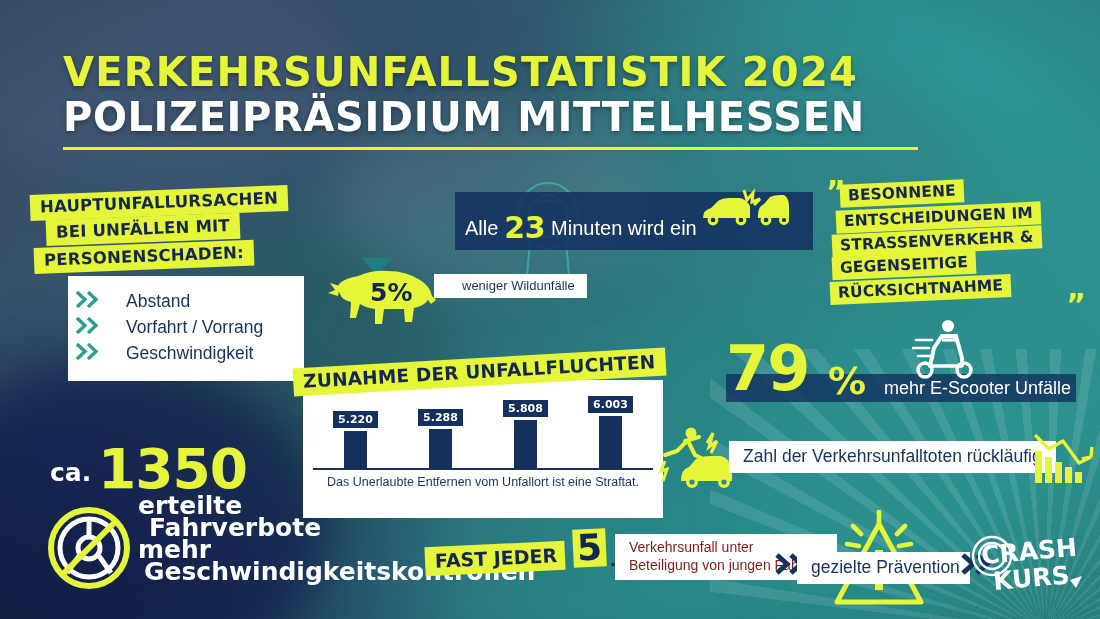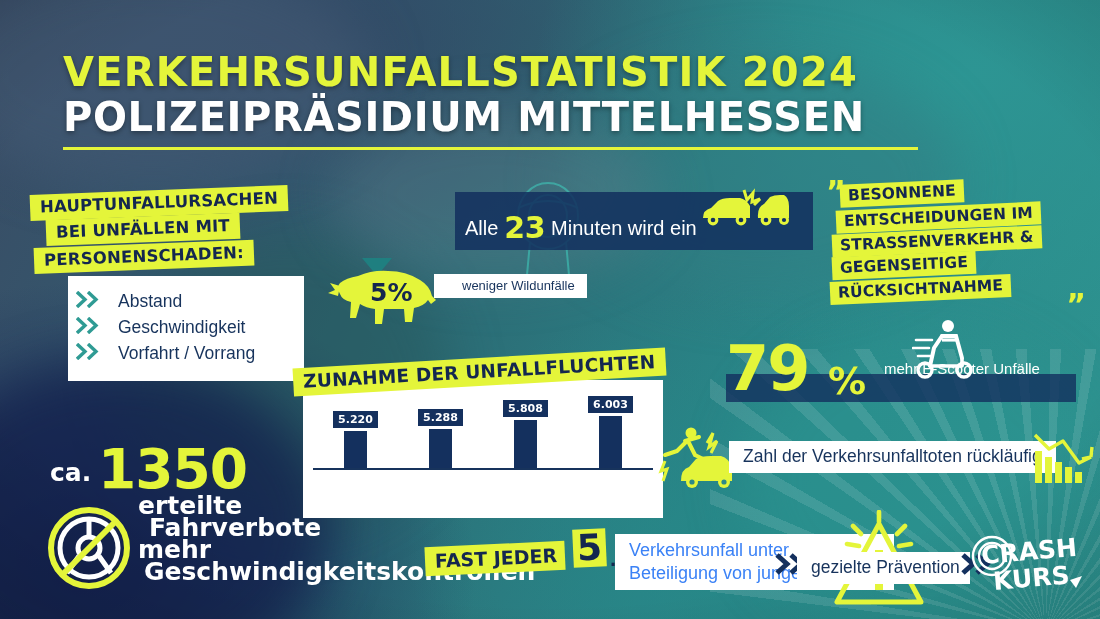--- a/index.html
+++ b/index.html
@@ -33,21 +33,21 @@
   .hdr .rule{margin-top:9px;height:3px;width:855px;background:#e4f53a;}
 
   
   #causes{position:absolute;left:30px;top:190px;width:268px;}
   #causes .band{display:block;background:#e4f53a;color:#14274f;font-family:"DejaVu Sans",sans-serif;
     font-weight:bold;font-size:16.5px;letter-spacing:.2px;padding:3px 10px 4px 10px;white-space:nowrap;width:max-content;}
   #causes .b1{transform:rotate(-2.2deg);}
   #causes .b2{transform:rotate(-2.2deg) translateX(16px);margin-top:1px;}
   #causes .b3{transform:rotate(-2.2deg) translateX(4px);margin-top:1px;}
   #causes .list{margin-top:6px;margin-left:38px;background:#fff;padding:10px 16px 12px 8px;width:212px;}
-  #causes .row{display:flex;align-items:flex-end;gap:16px;margin:5px 0;}
+  #causes .row{display:flex;align-items:flex-end;gap:24px;margin:5px 0;}
   #causes .row span.lbl{color:#17335c;font-size:17.5px;}
   .chev2{flex:0 0 auto;display:inline-block;}
 
   
   #minutes{position:absolute;left:455px;top:192px;width:338px;background:rgba(19,48,94,.86);
     padding:21px 10px 7px 10px;}
   #minutes .l1{display:flex;align-items:center;gap:6px;color:#fff;font-size:20px;line-height:1;}
   #minutes .big{color:#e4f53a;font-weight:bold;font-size:30px;font-family:"DejaVu Sans",sans-serif;
     letter-spacing:-.5px;}
   #minutes .l2{color:#fff;font-size:20px;margin-top:5px;line-height:1;}
@@ -92,21 +92,21 @@
   .axis div{width:56px;text-align:center;color:#17335c;font-size:11px;}
   .foot{margin-top:5px;text-align:center;color:#17335c;font-size:12.5px;}
 
   
   #scooter{position:absolute;left:716px;top:340px;width:372px;height:72px;}
   #scooter .bg{position:absolute;left:10px;top:34px;width:350px;height:28px;background:rgba(19,48,94,.80);}
   #scooter .num{position:absolute;left:10px;top:-2px;color:#e4f53a;font-family:"DejaVu Sans",sans-serif;
     font-weight:bold;font-size:62px;letter-spacing:-2px;line-height:1;}
   #scooter .pc{position:absolute;left:112px;top:22px;color:#e4f53a;font-family:"DejaVu Sans",sans-serif;
     font-weight:bold;font-size:38px;line-height:1;}
-  #scooter .cap{position:absolute;left:168px;top:20px;color:#fff;font-size:15px;white-space:nowrap;}
+  #scooter .cap{position:absolute;left:168px;top:38px;color:#fff;font-size:18px;white-space:nowrap;}
   #scootericon{position:absolute;left:196px;top:-22px;width:66px;height:62px;}
 
   
   #deaths{position:absolute;left:655px;top:425px;width:440px;height:68px;}
   #deaths .cap{position:absolute;left:74px;top:16px;background:#fff;color:#17335c;font-size:17.5px;
     padding:5px 14px 6px 14px;white-space:nowrap;}
   #deathicon{position:absolute;left:0px;top:0px;width:96px;height:64px;}
   #downchart{position:absolute;right:0px;top:4px;width:62px;height:56px;}
 
   
@@ -124,21 +124,21 @@
 
   
   #young{position:absolute;left:425px;top:534px;width:375px;height:60px;}
   #young .tag{position:absolute;left:0px;top:10px;background:#e4f53a;color:#14274f;
     font-family:"DejaVu Sans",sans-serif;font-weight:bold;font-size:19px;padding:3px 8px 4px 10px;
     transform:rotate(-2.6deg);white-space:nowrap;z-index:3;}
   #young .five{position:absolute;left:148px;top:-5px;background:#e4f53a;color:#14274f;
     font-family:"DejaVu Sans",sans-serif;font-weight:bold;font-size:36px;padding:0 4px;
     transform:rotate(-2.6deg);z-index:4;line-height:1.05;}
   #young .dot{position:absolute;left:185px;top:18px;color:#14274f;font-weight:bold;font-size:22px;z-index:5;}
-  #young .box{position:absolute;left:190px;top:0px;background:#fff;color:#3b82f6;font-size:18px;
+  #young .box{position:absolute;left:190px;top:0px;background:#fff;color:#7f1d1d;font-size:14px;
     padding:5px 10px 6px 14px;line-height:1.25;text-align:left;white-space:nowrap;}
 
   
   #prev{position:absolute;left:775px;top:512px;width:320px;height:100px;}
   #prevtri{position:absolute;left:42px;top:-2px;width:150px;height:100px;}
   #prev .box{position:absolute;left:22px;top:40px;background:#fff;color:#17335c;font-size:17.5px;
     padding:5px 10px 6px 14px;white-space:nowrap;}
   #prev .cl{position:absolute;left:0px;top:41px;}
   #prev .cr{position:absolute;left:186px;top:41px;}
   #logo{position:absolute;left:195px;top:14px;width:118px;height:74px;}
@@ -177,30 +177,30 @@
         </span>
         <span class="lbl">Abstand</span>
       </div>
       <div class="row">
         <span class="chev2">
           <svg width="26" height="17" viewBox="0 0 26 17">
               <path d="M1 1 L9 8.5 L1 16" fill="none" stroke="#2f9b94" stroke-width="3.4"></path>
               <path d="M12 1 L20 8.5 L12 16" fill="none" stroke="#2f9b94" stroke-width="3.4"></path>
             </svg>
         </span>
-        <span class="lbl">Geschwindigkeit</span>
+        <span class="lbl">Vorfahrt / Vorrang</span>
       </div>
       <div class="row">
         <span class="chev2">
           <svg width="26" height="17" viewBox="0 0 26 17">
               <path d="M1 1 L9 8.5 L1 16" fill="none" stroke="#2f9b94" stroke-width="3.4"></path>
               <path d="M12 1 L20 8.5 L12 16" fill="none" stroke="#2f9b94" stroke-width="3.4"></path>
             </svg>
         </span>
-        <span class="lbl">Vorfahrt / Vorrang</span>
+        <span class="lbl">Geschwindigkeit</span>
       </div>
     </div>
   </div>
 
   <svg id="ringdeco" viewBox="0 0 96 124">
     <ellipse cx="48" cy="48" rx="30" ry="33" fill="none" stroke="#3fd0c0" stroke-width="2"></ellipse>
     <ellipse cx="48" cy="48" rx="19" ry="21" fill="none" stroke="#3fd0c0" stroke-width="2"></ellipse>
     <path d="M30 74 L26 118 M66 74 L70 118" fill="none" stroke="#3fd0c0" stroke-width="2"></path>
     <path d="M26 118 Q48 126 70 118" fill="none" stroke="#3fd0c0" stroke-width="2"></path>
     <path d="M18 40 Q48 26 78 40" fill="none" stroke="#3fd0c0" stroke-width="2"></path>
@@ -261,20 +261,21 @@
         </div>
         <div class="bcol">
           <div class="bval">5.808</div>
           <div class="bar" style="background: rgb(20, 48, 94); height: 48.24px;"></div>
         </div>
         <div class="bcol">
           <div class="bval">6.003</div>
           <div class="bar" style="background: rgb(20, 48, 94); height: 51.84px;"></div>
         </div>
       </div>
+    <div class="foot">Das Unerlaubte Entfernen vom Unfallort ist eine Straftat.</div>
   </div>
 
   <div id="scooter">
     <div class="bg"></div>
     <svg id="scootericon" viewBox="0 0 66 62">
       <circle cx="36" cy="8" r="6" fill="#fff"></circle>
       <path d="M30 18 L44 18 L50 40" fill="none" stroke="#fff" stroke-width="4" stroke-linecap="round"></path>
       <path d="M30 18 L22 30 L18 48" fill="none" stroke="#fff" stroke-width="4" stroke-linecap="round"></path>
       <path d="M30 22 L44 22" fill="none" stroke="#fff" stroke-width="3.2"></path>
       <path d="M18 48 L50 48" fill="none" stroke="#fff" stroke-width="3.6" stroke-linecap="round"></path>

